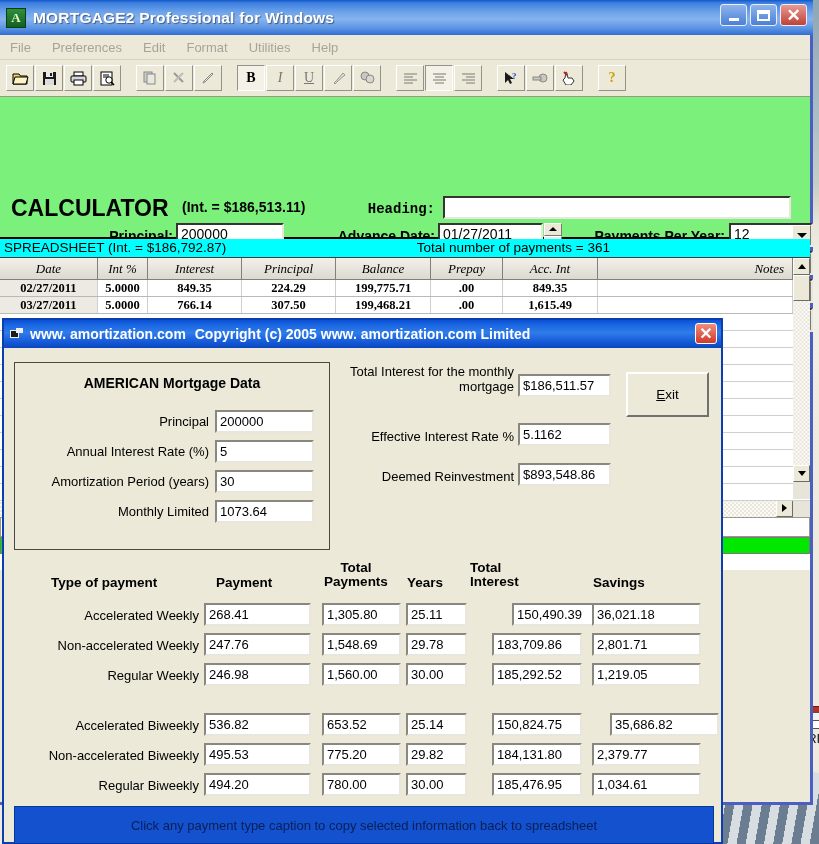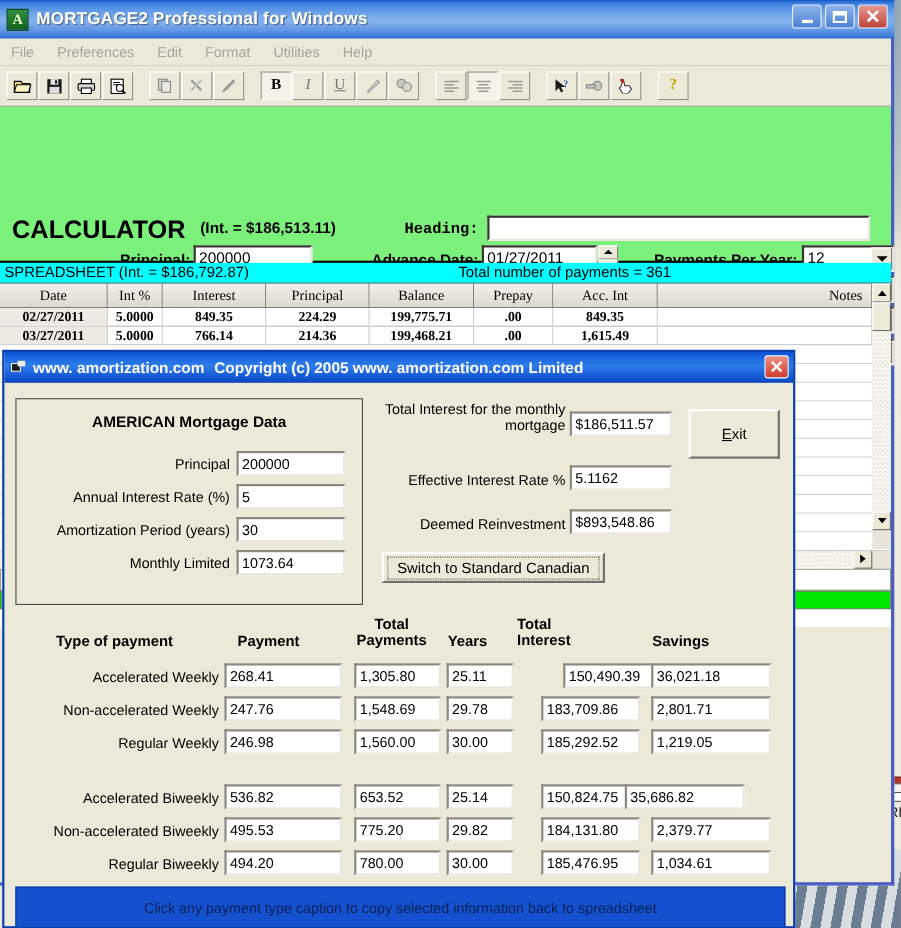--- a/index.html
+++ b/index.html
@@ -129,20 +129,21 @@
   #ss-header .right { position:absolute; right:200px; top:1px; }
   #grid { position:relative; background:#fff; }
   .grid-head {
     display:flex; height:22px; background:#e4e1d8;
     border-bottom:1px solid #808080; font-family:"Liberation Serif",serif;
   }
   .grid-head .cell {
     border-right:1px solid #808080; font-size:13px; 
     display:flex; align-items:center; justify-content:center; font-weight:normal; color:#000;
     background:linear-gradient(to bottom,#f2f0e9,#dcd9cf);
+    font-style:italic;
   }
   .grid-row { display:flex; height:17px; border-bottom:1px solid #b9b9b9; font-family:"Liberation Serif",serif; }
   .grid-row .cell {
     border-right:1px solid #cfcfcf; font-size:12.5px; color:#000;
     display:flex; align-items:center; padding:0 4px; font-weight:bold;
   }
   .grid-row .cell.date { background:#eceae2; justify-content:center; }
   .grid-row .cell.num { justify-content:center; }
   .grid-row .cell.notes { justify-content:flex-start; }
   .grid-empty { display:flex; height:17px; border-bottom:1px solid #cfcfcf; background:#fff; }
@@ -538,21 +539,21 @@
       <div class="cell num" style="width:95px;">199,775.71</div>
       <div class="cell num" style="width:72px;">.00</div>
       <div class="cell num" style="width:95px;">849.35</div>
       <div class="cell notes" style="flex:1;"></div>
       <div style="width:17px;"></div>
     </div>
     <div class="grid-row">
       <div class="cell date" style="width:98px;">03/27/2011</div>
       <div class="cell num" style="width:50px;">5.0000</div>
       <div class="cell num" style="width:94px;">766.14</div>
-      <div class="cell num" style="width:94px;">214.36</div>
+      <div class="cell num" style="width:94px;">307.50</div>
       <div class="cell num" style="width:95px;">199,468.21</div>
       <div class="cell num" style="width:72px;">.00</div>
       <div class="cell num" style="width:95px;">1,615.49</div>
       <div class="cell notes" style="flex:1;"></div>
       <div style="width:17px;"></div>
     </div>
 
     <div class="grid-empty"></div>
     <div class="grid-empty"></div>
     <div class="grid-empty"></div>
@@ -628,23 +629,20 @@
   <div class="dlabel" style="position:absolute;left:340px;top:109px;width:170px;">Effective Interest Rate %</div>
   <div class="dfld" style="position:absolute;left:514px;top:103px;width:93px;height:23px;">5.1162</div>
 
   <div class="dlabel" style="position:absolute;left:340px;top:149px;width:170px;">Deemed Reinvestment</div>
   <div class="dfld" style="position:absolute;left:514px;top:143px;width:93px;height:23px;">$893,548.86</div>
 
   <div class="dbtn" style="position:absolute;left:622px;top:52px;width:83px;height:45px;">
     <span><u>E</u><span>xit</span></span>
   </div>
 
-  <div class="dbtn" style="position:absolute;left:343px;top:182px;width:203px;height:28px;">
-    <span class="inner">Switch to Standard Canadian</span>
-  </div>
 
   <div class="colhead" style="position:absolute;left:47px;top:255px;">Type of payment</div>
   <div class="colhead" style="position:absolute;left:212px;top:255px;">Payment</div>
   <div class="colhead" style="position:absolute;left:317px;top:241px;width:70px;line-height:14px;text-align:center;">Total Payments</div>
   <div class="colhead" style="position:absolute;left:403px;top:255px;">Years</div>
   <div class="colhead" style="position:absolute;left:466px;top:241px;width:70px;line-height:14px;">Total Interest</div>
   <div class="colhead" style="position:absolute;left:589px;top:255px;">Savings</div>
 
   <div>
     <div class="dlabel" style="position:absolute;left:45px;top:288px;width:150px;">Accelerated Weekly</div>
@@ -672,21 +670,21 @@
     <div class="dfld" style="position:absolute;left:488px;top:343px;width:90px;height:23px;">185,292.52</div>
     <div class="dfld" style="position:absolute;left:588px;top:343px;width:109px;height:23px;">1,219.05</div>
   </div>
 
   <div>
     <div class="dlabel" style="position:absolute;left:36px;top:398px;width:159px;">Accelerated Biweekly</div>
     <div class="dfld" style="position:absolute;left:200px;top:393px;width:107px;height:23px;">536.82</div>
     <div class="dfld" style="position:absolute;left:318px;top:393px;width:79px;height:23px;">653.52</div>
     <div class="dfld" style="position:absolute;left:402px;top:393px;width:61px;height:23px;">25.14</div>
     <div class="dfld" style="position:absolute;left:488px;top:393px;width:90px;height:23px;">150,824.75</div>
-    <div class="dfld" style="position:absolute;left:564px;top:393px;width:109px;height:23px;">35,686.82</div>
+    <div class="dfld" style="position:absolute;left:606px;top:393px;width:109px;height:23px;">35,686.82</div>
   </div>
 
   <div>
     <div class="dlabel" style="position:absolute;left:20px;top:428px;width:175px;">Non-accelerated Biweekly</div>
     <div class="dfld" style="position:absolute;left:200px;top:423px;width:107px;height:23px;">495.53</div>
     <div class="dfld" style="position:absolute;left:318px;top:423px;width:79px;height:23px;">775.20</div>
     <div class="dfld" style="position:absolute;left:402px;top:423px;width:61px;height:23px;">29.82</div>
     <div class="dfld" style="position:absolute;left:488px;top:423px;width:90px;height:23px;">184,131.80</div>
     <div class="dfld" style="position:absolute;left:588px;top:423px;width:109px;height:23px;">2,379.77</div>
   </div>

